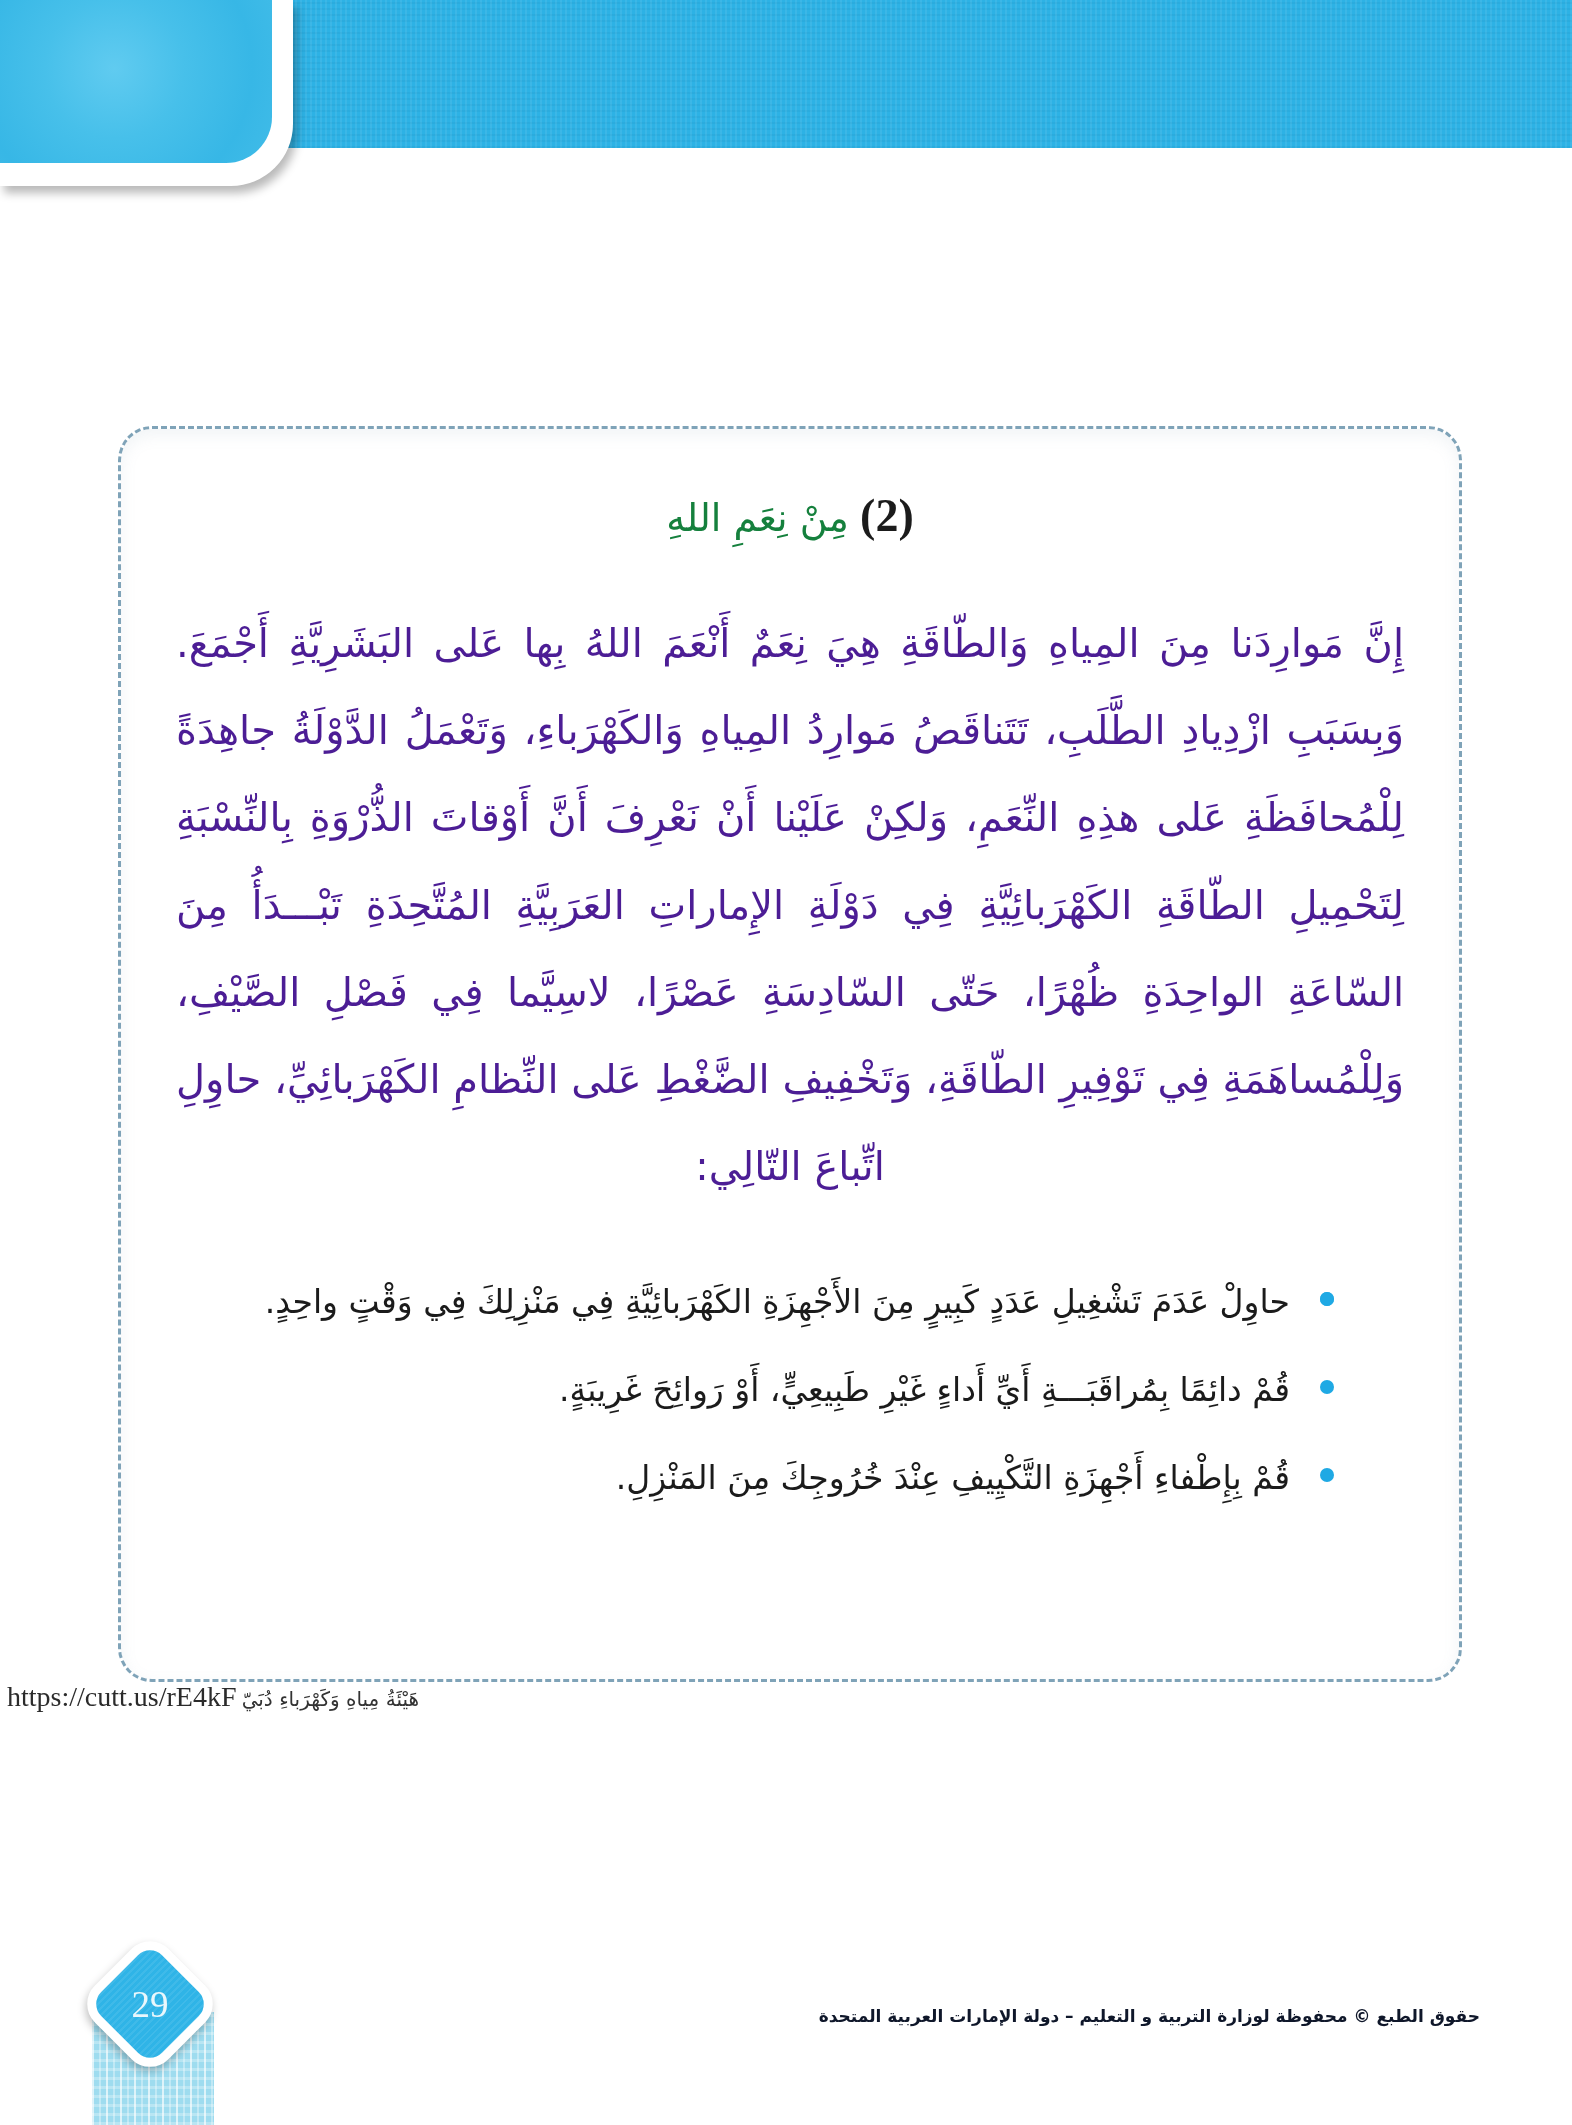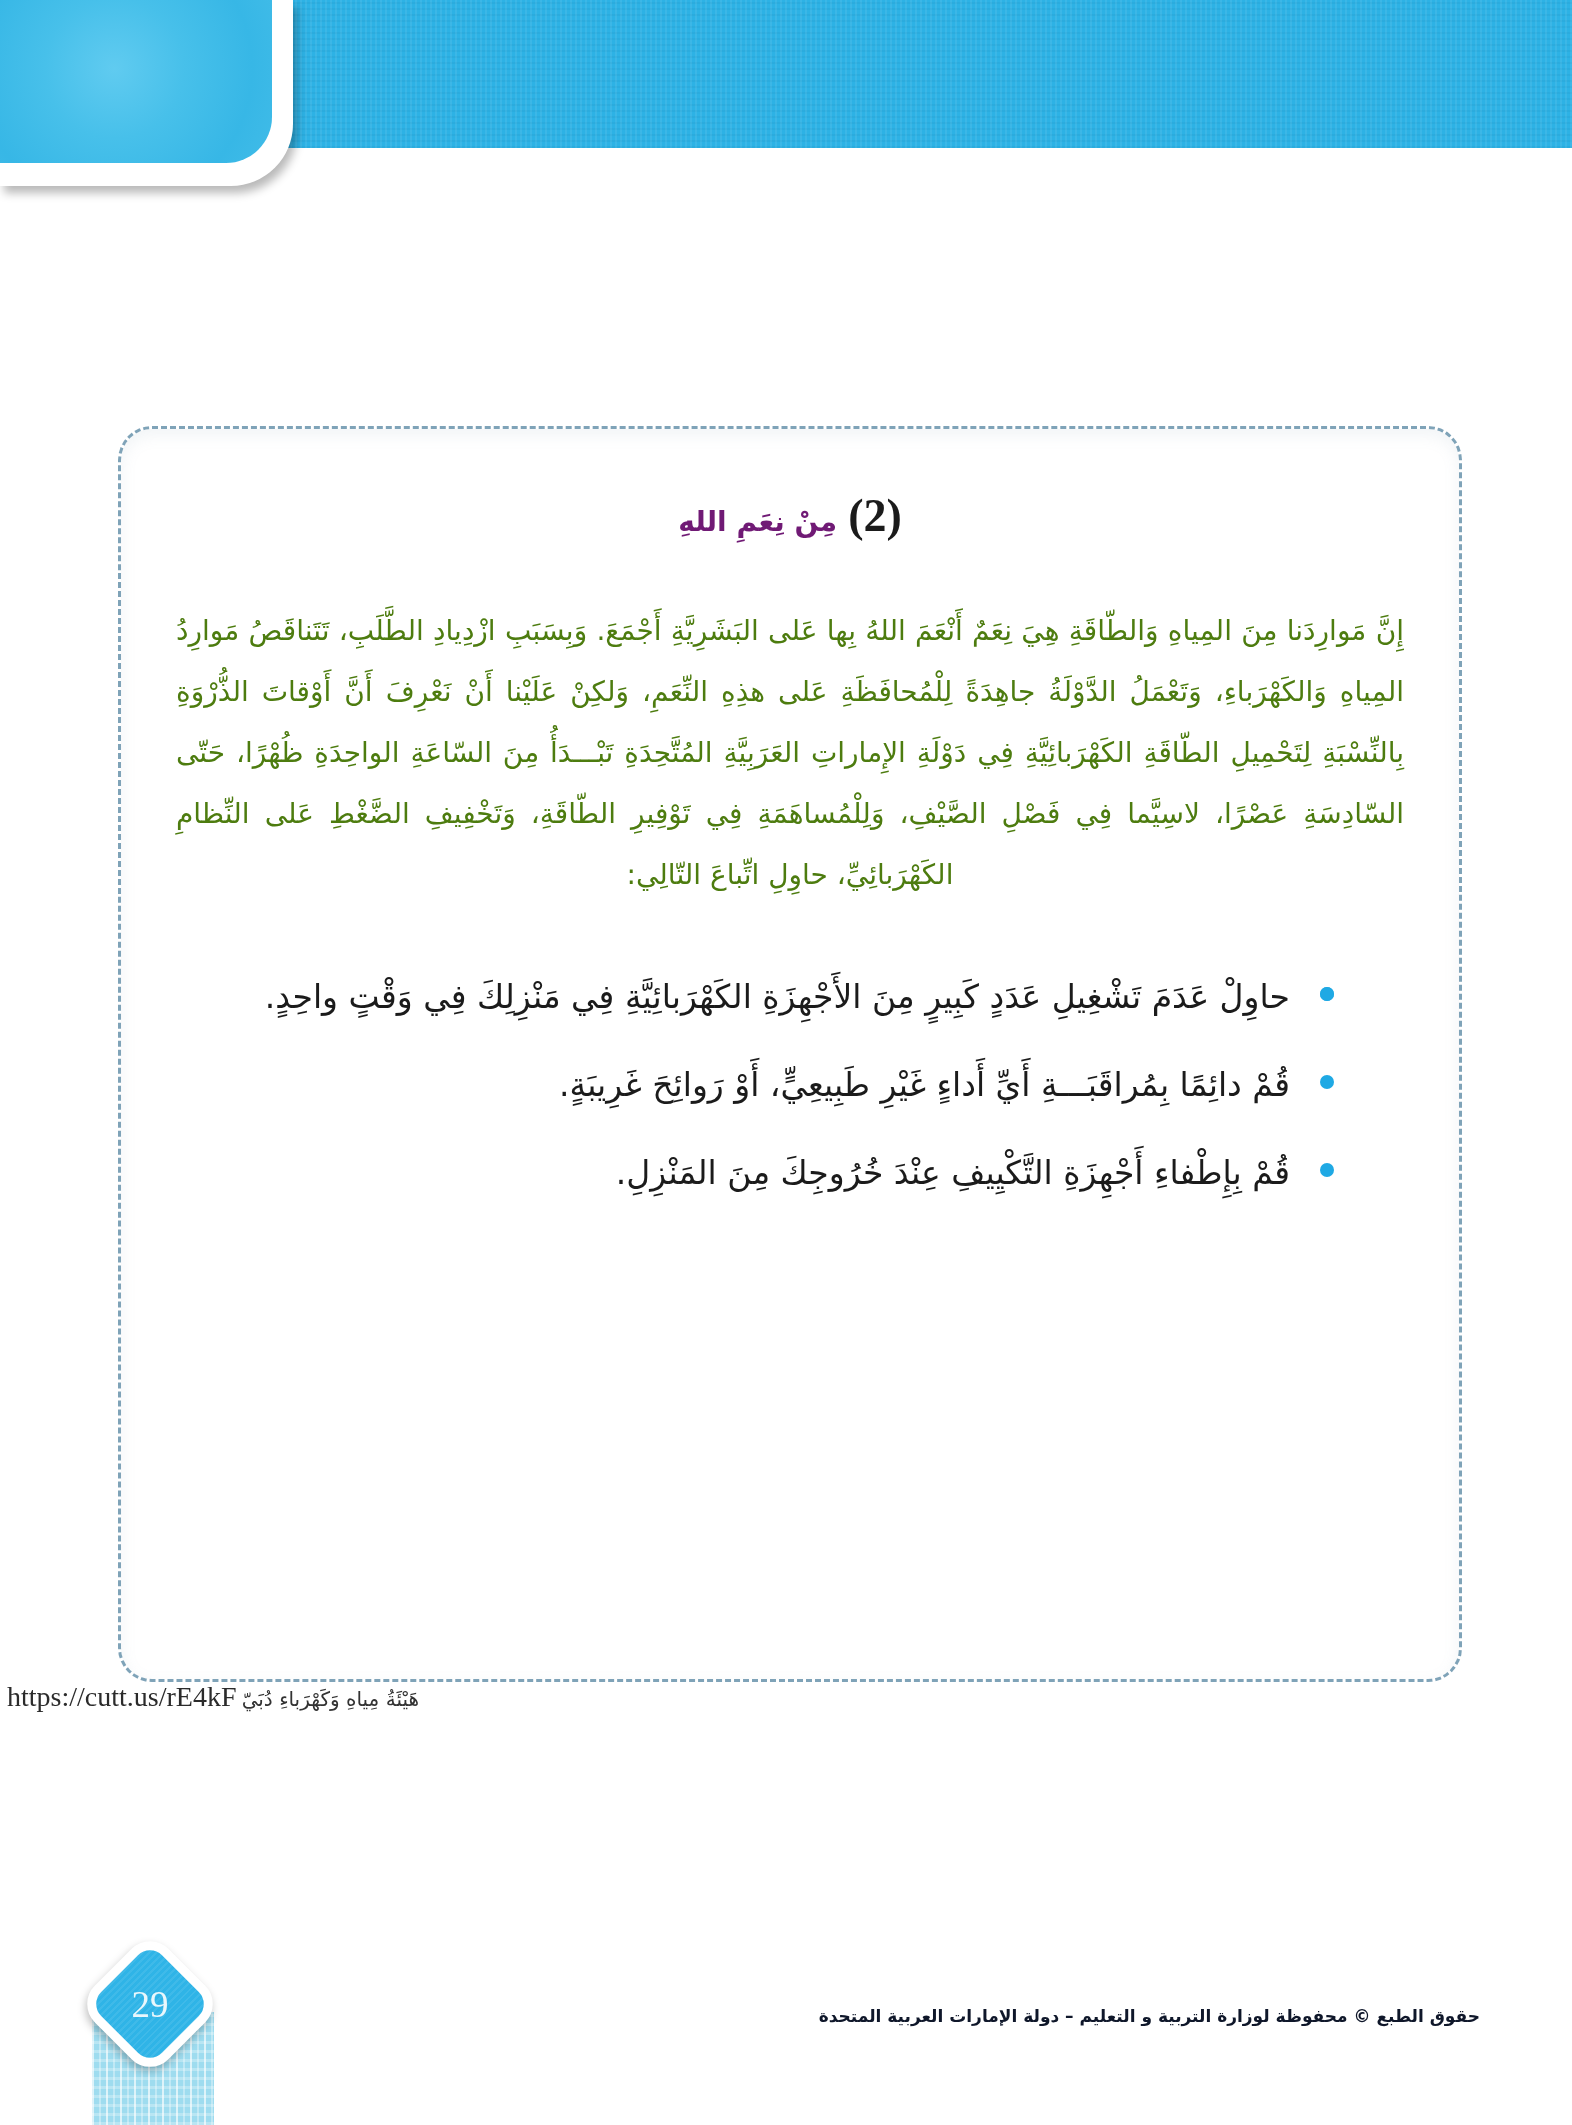--- a/index.html
+++ b/index.html
@@ -51,29 +51,29 @@
     font-weight:bold;
     line-height:1.5;
   }
   .title-number {
     color:#1b1b1b;
     font-family:"Liberation Serif", serif;
     font-size:46px;
     font-weight:bold;
   }
   .title-text {
-    color:#701a75;
-    font-size:28px;
-    font-weight:bold;
+    color:#15803d;
+    font-size:38px;
+    font-weight:normal;
   }
 
   .intro-paragraph {
     margin-top:50px;
-    font-size:28px;
-    color:#4d7c0f;
+    font-size:40px;
+    color:#4c1d95;
     line-height:2.18;
     text-align:justify;
     text-align-last:center;
   }
 
   .tips-list {
     list-style:none;
     margin:54px 62px 0 0;
   }
   .tips-list li {

